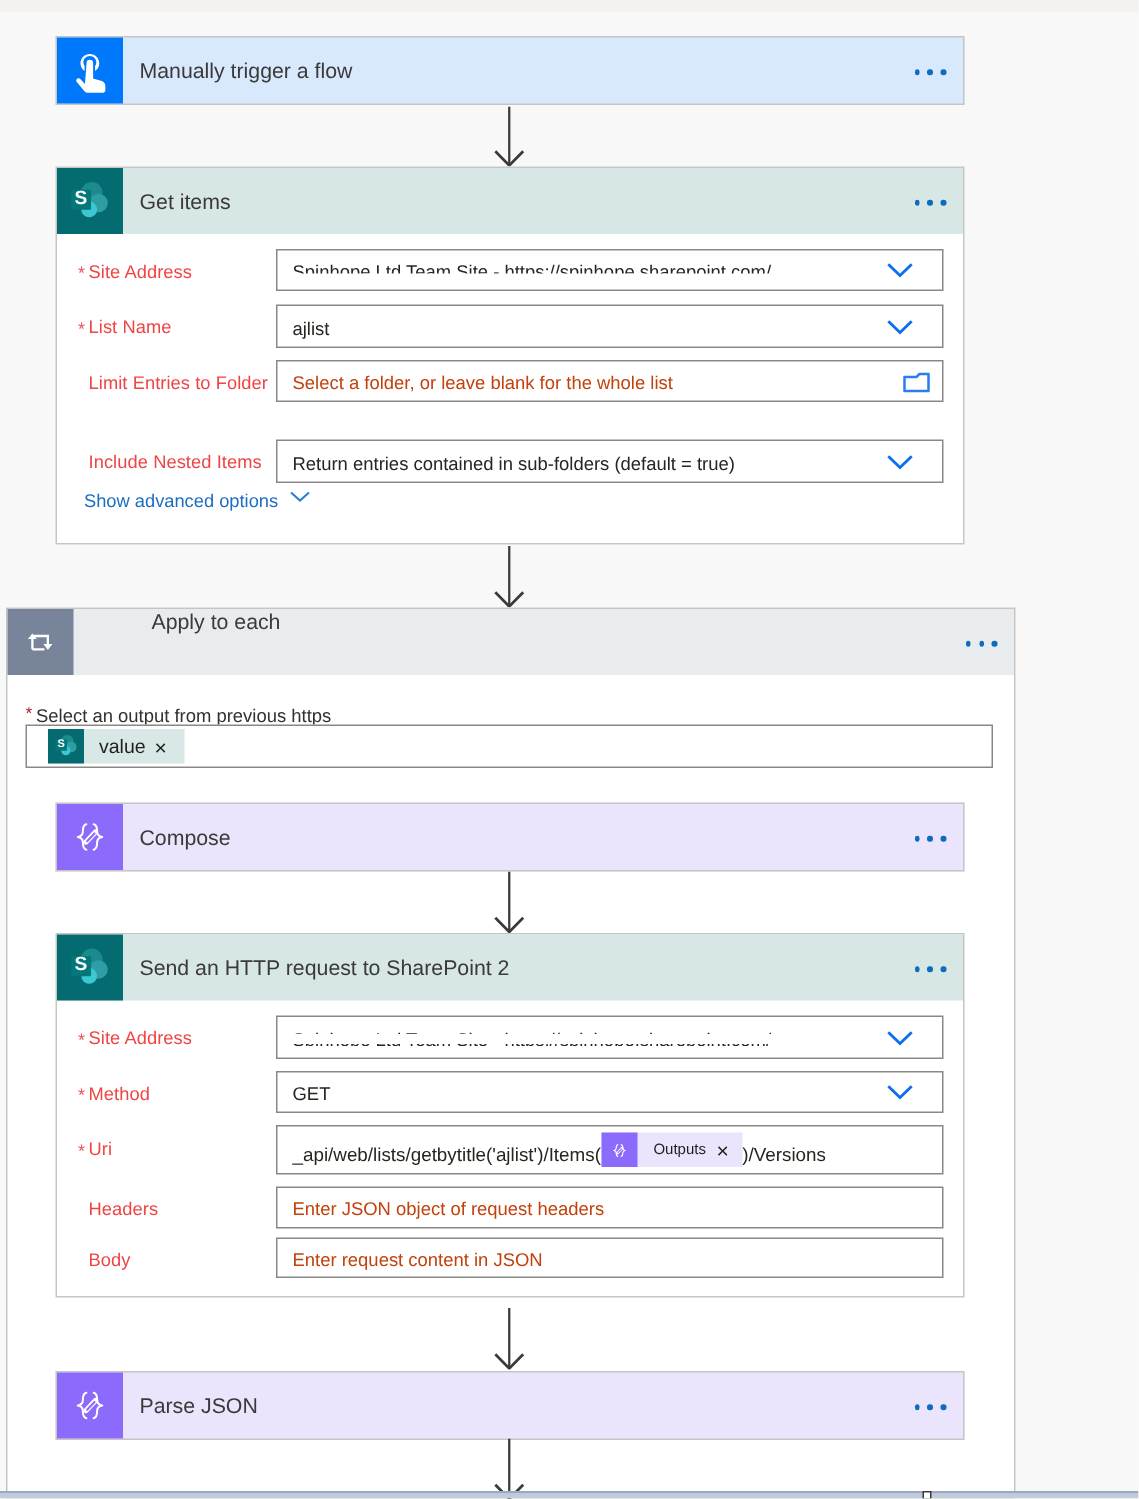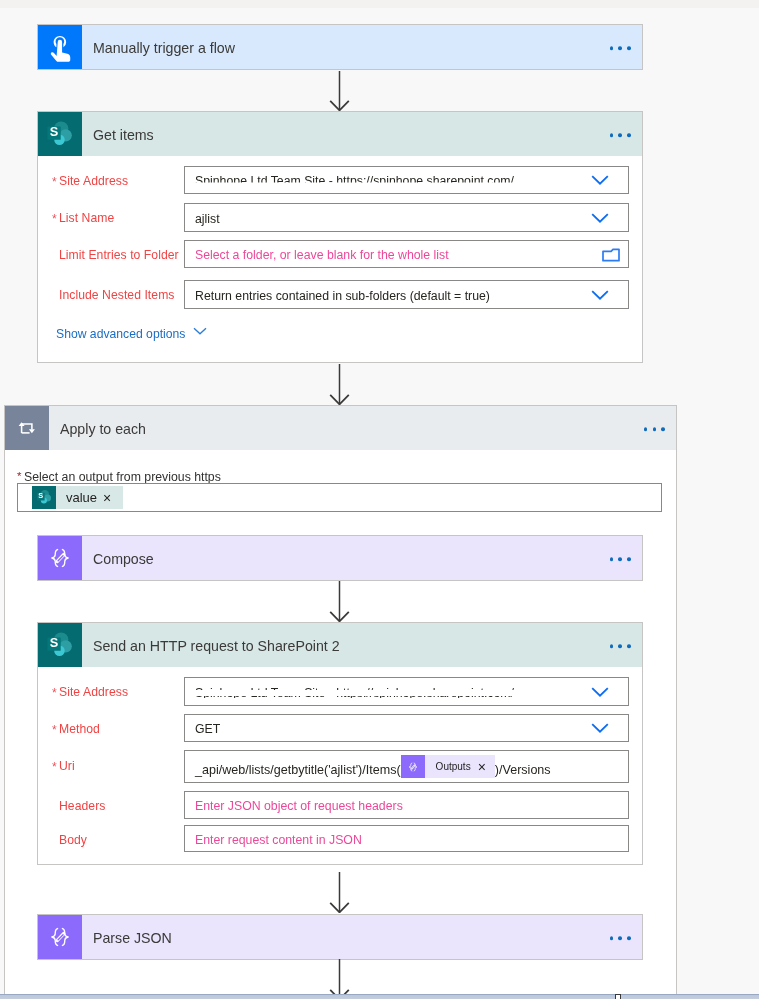--- a/index.html
+++ b/index.html
@@ -25,33 +25,33 @@
   
   .prow{position:absolute;left:0;width:100%;height:27px;}
   .plabel{position:absolute;left:21px;top:8px;font-size:12.2px;color:#ef4444;white-space:nowrap;letter-spacing:0.05px;}
   .req:before{content:"*";color:#e8565f;position:absolute;left:-7px;top:1px;font-size:12px;}
   .pfield{position:absolute;left:146px;right:13px;top:0;height:27px;box-sizing:border-box;border:1px solid #8a8886;background:#fff;display:flex;align-items:center;padding:0 6px 0 10px;overflow:hidden;font-size:12.3px;}
   .pfield .val{font-size:inherit;color:#26251f;white-space:nowrap;position:relative;top:1px;}
   #uriField{font-size:12.55px;}
   #uriField .val{top:3px;}
   .val.clip1{clip-path:inset(0 0 40% 0);}
   .val.clip2{-webkit-mask-image:repeating-linear-gradient(to bottom,#000 0px,#000 1.6px,transparent 1.6px,transparent 8px);mask-image:repeating-linear-gradient(to bottom,#000 0px,#000 1.6px,transparent 1.6px,transparent 8px);-webkit-mask-position:0 2px;mask-position:0 2px;-webkit-mask-size:100% 100%;}
-  .pfield .ph{font-size:12.3px;color:#ec4899;white-space:nowrap;position:relative;top:1px;}
+  .pfield .ph{font-size:12.3px;color:#c2410c;white-space:nowrap;position:relative;top:1px;}
   .chev{position:absolute;right:19px;top:50%;margin-top:0.3px;transform:translateY(-50%);display:flex;}
   .chev.folder{right:8px;margin-top:0.5px;}
 
   .advlink{position:absolute;left:18px;font-size:12.2px;color:#1b6ec2;display:flex;align-items:baseline;}
   .advlink .ch{margin-left:8px;display:flex;position:relative;top:-3px;}
 
   
   .arrow{position:absolute;}
 
   
   .loopcard{position:absolute;box-sizing:border-box;border:1px solid #c7c5c3;background:#fff;}
-  .loophead{height:44px;display:flex;align-items:center;background:#e8ecef;position:relative;}
+  .loophead{height:44px;display:flex;align-items:flex-start;background:#e8ecef;position:relative;gap:41px;}
 
   .tokenchip{display:inline-flex;align-items:center;height:23px;background:#d8e8e6;flex:0 0 auto;}
   .tokenchip .tk-ico{width:24px;height:23px;flex:0 0 24px;display:flex;align-items:center;justify-content:center;}
   .tokenchip .tk-lbl{font-size:13px;color:#201f1e;padding:0 6px 0 10px;white-space:nowrap;}
   .tokenchip .tk-x{font-size:14px;color:#201f1e;padding-right:12px;line-height:1;}
   .tokenchip.purple{background:#eae5fd;height:23px;}
   .tokenchip.purple .tk-ico{width:24px;height:23px;flex:0 0 24px;}
   .tokenchip.purple .tk-lbl{font-size:10px;padding:0 7px 0 11px;}
   .tokenchip.purple .tk-x{font-size:14px;padding-right:9px;}
 
@@ -132,21 +132,21 @@
         <div class="plabel">Limit Entries to Folder</div>
         <div class="pfield" style="height:28px;">
           <span class="ph">Select a folder, or leave blank for the whole list</span>
           <span class="chev folder">
             <svg width="18" height="14" viewBox="0 0 18 14">
               <path d="M1.0 3.3 h8.1 l1.9 -2.0 h6.0 v11.4 h-16 z" stroke="#2b7cf3" stroke-width="1.7" fill="none" stroke-linejoin="round"></path>
             </svg>
           </span>
         </div>
       </div>
-    <div class="prow" style="top:168px;height:29px;">
+    <div class="prow" style="top:181px;height:29px;">
         <div class="plabel">Include Nested Items</div>
         <div class="pfield" style="height:29px;">
           <span class="val">Return entries contained in sub-folders (default = true)</span>
           <span class="chev">
             <svg width="18" height="11" viewBox="0 0 18 11">
               <path d="M1.2 1.6 L9.0 9.2 L16.8 1.6" stroke="#0d6ef0" stroke-width="1.85" fill="none"></path>
             </svg>
           </span>
         </div>
       </div>

